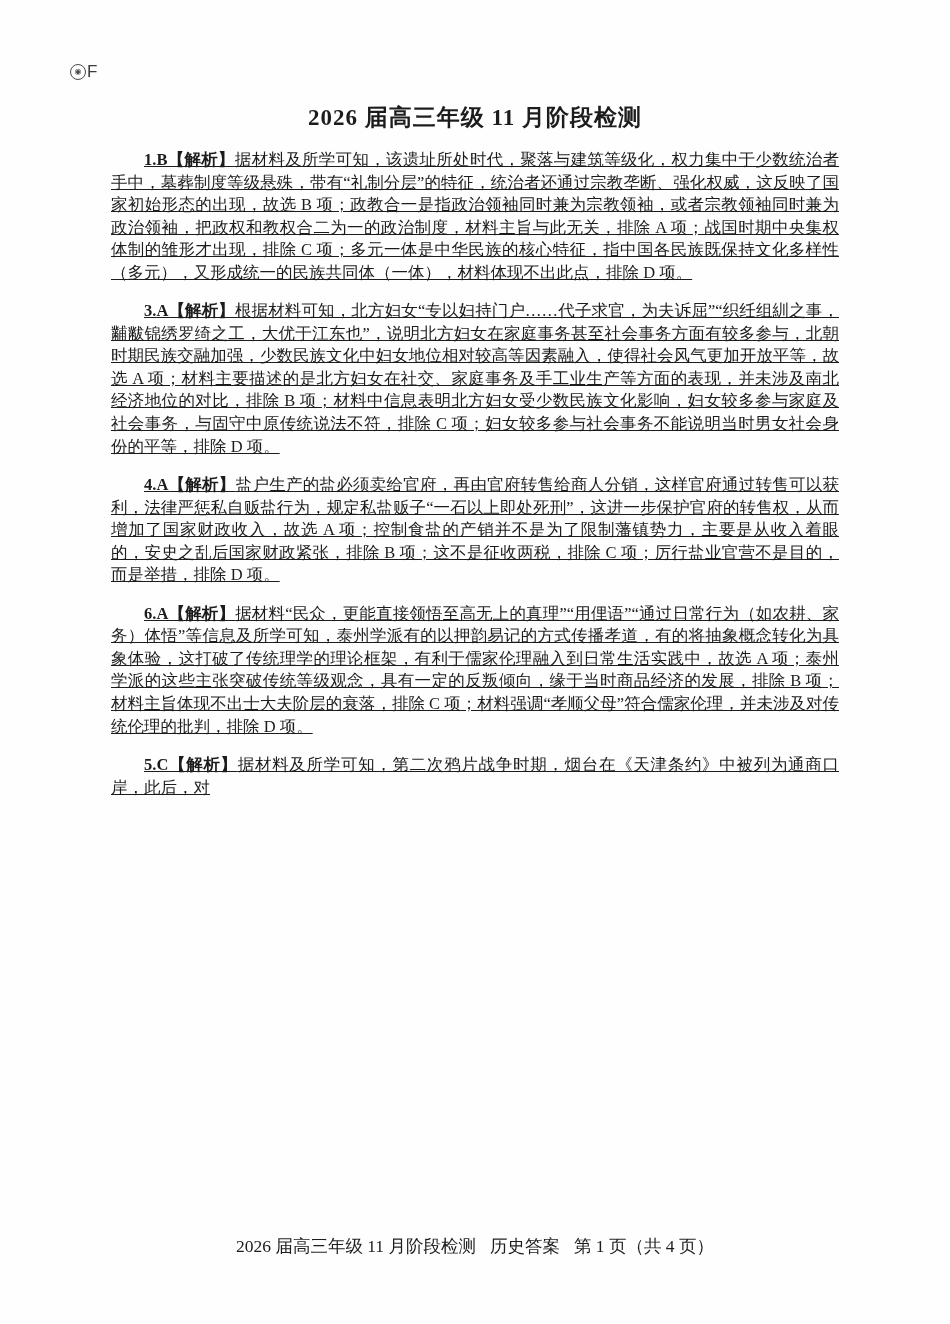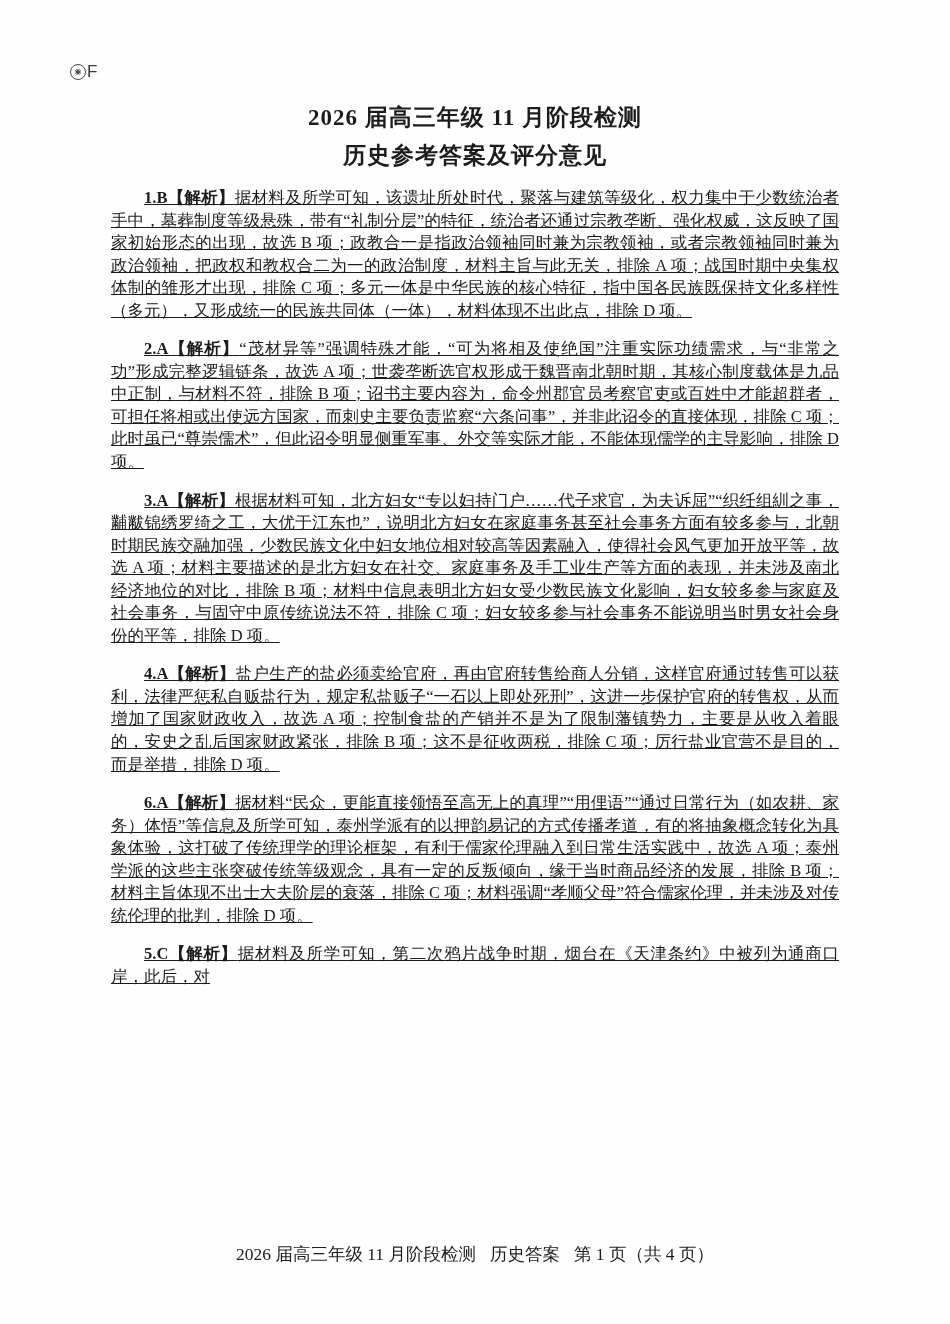--- a/index.html
+++ b/index.html
@@ -56,46 +56,44 @@
     line-height: 22.55px;
     text-align: justify;
     text-justify: inter-ideograph;
   }
   .para { margin: 16px; text-indent: 2em; text-decoration: underline; }
   .para b { font-weight: bold; }
   .footer {
     position: absolute;
     left: 0;
     right: 0;
-    bottom: 58px;
+    bottom: 66px;
     text-align: center;
     font-size: 17.5px;
     color: #1c1c1c;
   }
   .footer span { display: inline-block; }
   .footer .gap { margin: 0 14px; }
 </style>
 </head>
 <body>
 
 <div class="page">
 
   <div class="logo">
     <span class="logo-circle">◉</span>
       <span>F</span>
   </div>
 
   <div class="titles">
     <div class="title-main">2026 届高三年级 11 月阶段检测</div>
-    <div class="title-sub">历史参考答案及评分意见</div>
   </div>
 
   <div class="content">
     <p class="para"><b>1.B【解析】</b><span>据材料及所学可知，该遗址所处时代，聚落与建筑等级化，权力集中于少数统治者手中，墓葬制度等级悬殊，带有“礼制分层”的特征，统治者还通过宗教垄断、强化权威，这反映了国家初始形态的出现，故选 B 项；政教合一是指政治领袖同时兼为宗教领袖，或者宗教领袖同时兼为政治领袖，把政权和教权合二为一的政治制度，材料主旨与此无关，排除 A 项；战国时期中央集权体制的雏形才出现，排除 C 项；多元一体是中华民族的核心特征，指中国各民族既保持文化多样性（多元），又形成统一的民族共同体（一体），材料体现不出此点，排除 D 项。</span></p>
-    <p class="para"><b>2.A【解析】</b><span>“茂材异等”强调特殊才能，“可为将相及使绝国”注重实际功绩需求，与“非常之功”形成完整逻辑链条，故选 A 项；世袭垄断选官权形成于魏晋南北朝时期，其核心制度载体是九品中正制，与材料不符，排除 B 项；诏书主要内容为，命令州郡官员考察官吏或百姓中才能超群者，可担任将相或出使远方国家，而刺史主要负责监察“六条问事”，并非此诏令的直接体现，排除 C 项；此时虽已“尊崇儒术”，但此诏令明显侧重军事、外交等实际才能，不能体现儒学的主导影响，排除 D 项。</span></p>
     <p class="para"><b>3.A【解析】</b><span>根据材料可知，北方妇女“专以妇持门户……代子求官，为夫诉屈”“织纴组紃之事，黼黻锦绣罗绮之工，大优于江东也”，说明北方妇女在家庭事务甚至社会事务方面有较多参与，北朝时期民族交融加强，少数民族文化中妇女地位相对较高等因素融入，使得社会风气更加开放平等，故选 A 项；材料主要描述的是北方妇女在社交、家庭事务及手工业生产等方面的表现，并未涉及南北经济地位的对比，排除 B 项；材料中信息表明北方妇女受少数民族文化影响，妇女较多参与家庭及社会事务，与固守中原传统说法不符，排除 C 项；妇女较多参与社会事务不能说明当时男女社会身份的平等，排除 D 项。</span></p>
     <p class="para"><b>4.A【解析】</b><span>盐户生产的盐必须卖给官府，再由官府转售给商人分销，这样官府通过转售可以获利，法律严惩私自贩盐行为，规定私盐贩子“一石以上即处死刑”，这进一步保护官府的转售权，从而增加了国家财政收入，故选 A 项；控制食盐的产销并不是为了限制藩镇势力，主要是从收入着眼的，安史之乱后国家财政紧张，排除 B 项；这不是征收两税，排除 C 项；厉行盐业官营不是目的，而是举措，排除 D 项。</span></p>
     <p class="para"><b>6.A【解析】</b><span>据材料“民众，更能直接领悟至高无上的真理”“用俚语”“通过日常行为（如农耕、家务）体悟”等信息及所学可知，泰州学派有的以押韵易记的方式传播孝道，有的将抽象概念转化为具象体验，这打破了传统理学的理论框架，有利于儒家伦理融入到日常生活实践中，故选 A 项；泰州学派的这些主张突破传统等级观念，具有一定的反叛倾向，缘于当时商品经济的发展，排除 B 项；材料主旨体现不出士大夫阶层的衰落，排除 C 项；材料强调“孝顺父母”符合儒家伦理，并未涉及对传统伦理的批判，排除 D 项。</span></p>
     <p class="para"><b>5.C【解析】</b><span>据材料及所学可知，第二次鸦片战争时期，烟台在《天津条约》中被列为通商口岸，此后，对</span></p>
   </div>
 
   <div class="footer">
     <span>2026 届高三年级 11 月阶段检测</span><span class="gap">历史答案</span><span>第 1 页（共 4 页）</span>
   </div>
 

